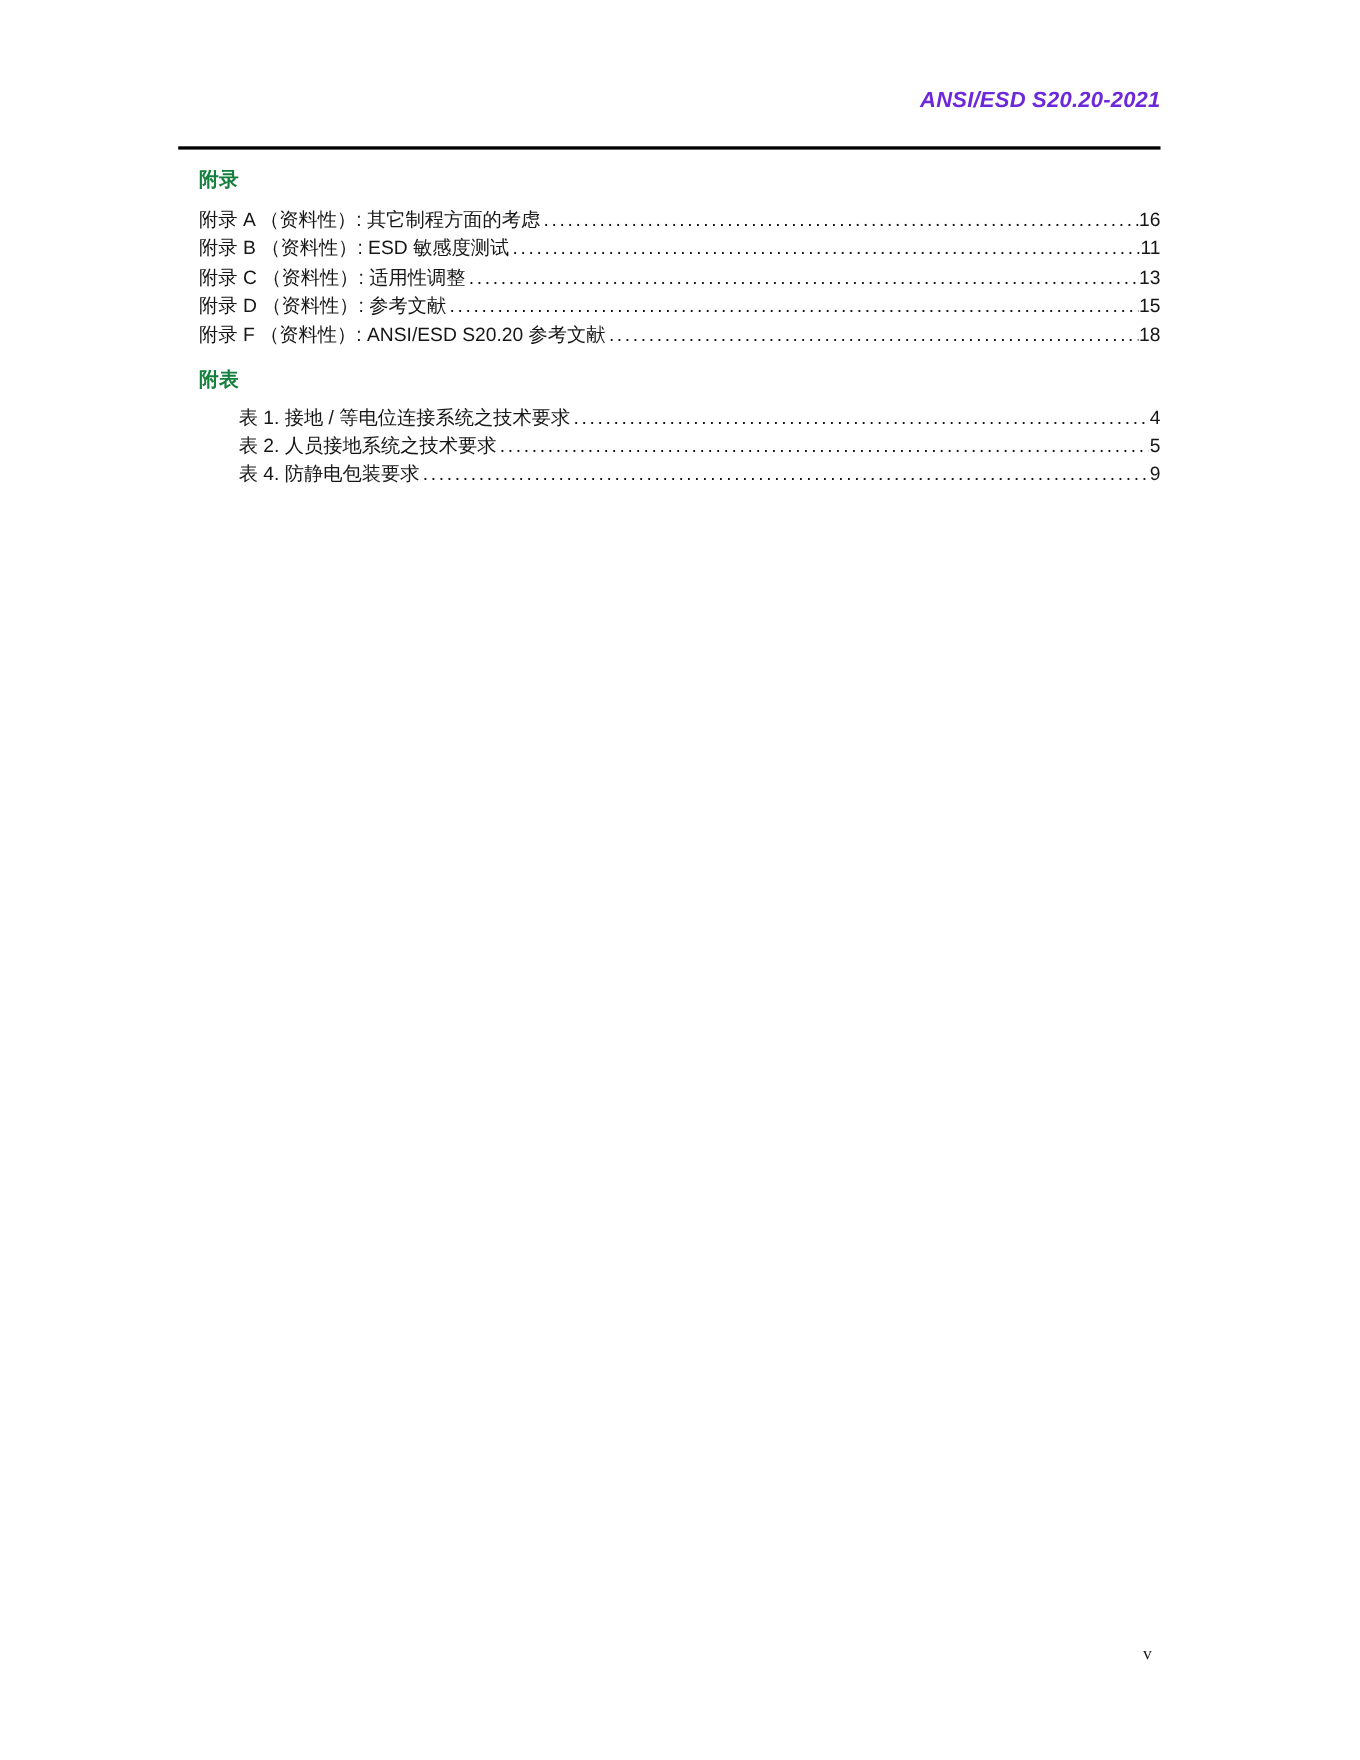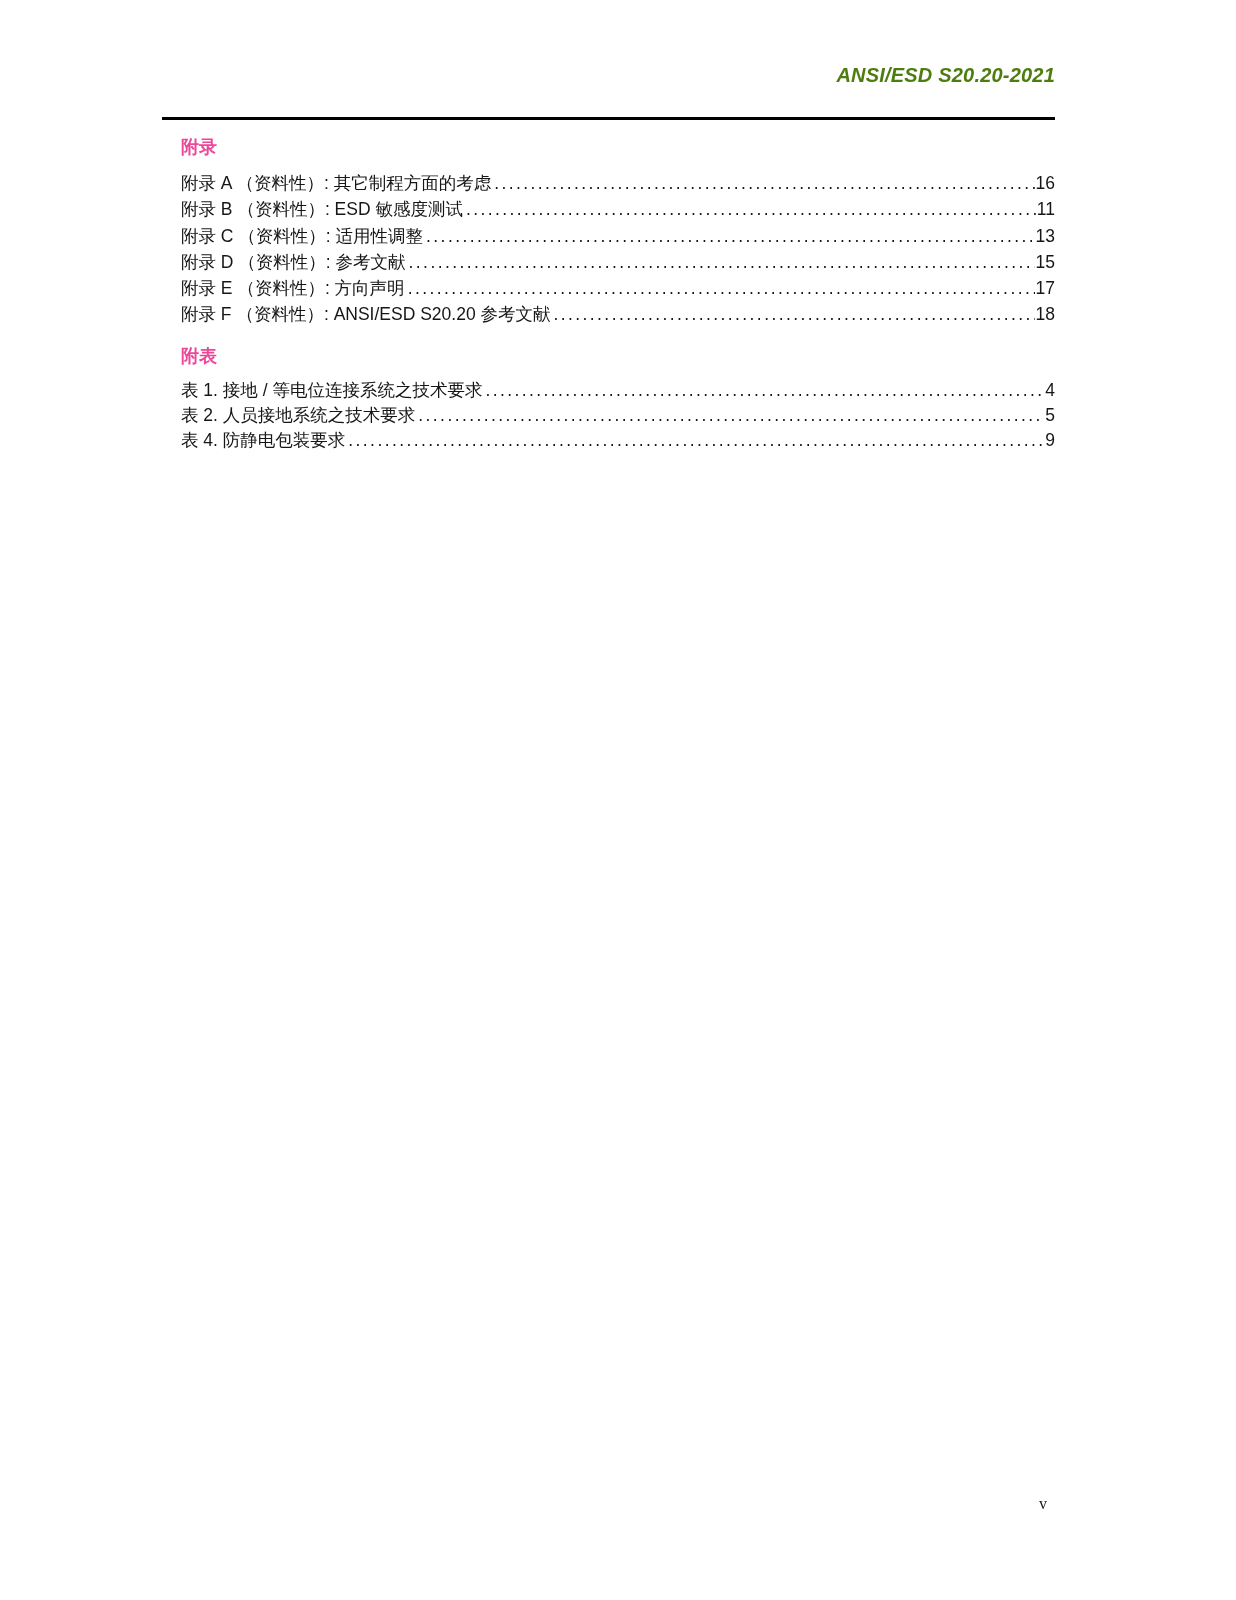--- a/index.html
+++ b/index.html
@@ -14,46 +14,46 @@
     overflow: hidden;
   }
   .frame {
     position: absolute;
     left: 162px;
     top: 0;
     width: 893px;
     height: 100%;
   }
   .doc-header {
-    padding-top: 64px;
+    padding-top: 80px;
     text-align: right;
     font-size: 20px;
     line-height: 23px;
     font-weight: bold;
     font-style: italic;
-    color: #4d7c0f;
+    color: #6d28d9;
     letter-spacing: 0.2px;
   }
   .header-rule {
     margin-top: 30px;
     border-top: 3px solid #000000;
     height: 0;
     width: 100%;
   }
   .toc-section { padding-left: 19px; }
   .sec-heading {
     margin-top: 16px;
     font-size: 18px;
     line-height: 22px;
     font-weight: bold;
-    color: #ec4899;
+    color: #15803d;
   }
   .sec-heading.tables { margin-top: 17px; }
   .toc-list { margin-top: 12px; list-style: none; }
-  .toc-list.tables { margin-top: 11px; }
+  .toc-list.tables { margin-top: 11px; margin-left: 36px; }
   .toc-row {
     display: flex;
     align-items: baseline;
     font-size: 17.5px;
     line-height: 26.3px;
     white-space: nowrap;
   }
   .toc-list.tables .toc-row { line-height: 25.3px; }
   .toc-label { flex: 0 0 auto; }
   .toc-dots {
@@ -104,25 +104,20 @@
           <span class="toc-label">附录 C （资料性）: 适用性调整</span>
           <span class="toc-dots"></span>
           <span class="toc-page">13</span>
         </li>
         <li class="toc-row">
           <span class="toc-label">附录 D （资料性）: 参考文献</span>
           <span class="toc-dots"></span>
           <span class="toc-page">15</span>
         </li>
         <li class="toc-row">
-          <span class="toc-label">附录 E （资料性）: 方向声明</span>
-          <span class="toc-dots"></span>
-          <span class="toc-page">17</span>
-        </li>
-        <li class="toc-row">
           <span class="toc-label">附录 F （资料性）: ANSI/ESD S20.20 参考文献</span>
           <span class="toc-dots"></span>
           <span class="toc-page">18</span>
         </li>
       </ul>
 
       <div class="sec-heading tables">附表</div>
       <ul class="toc-list tables">
         <li class="toc-row">
           <span class="toc-label">表 1. 接地 / 等电位连接系统之技术要求</span>

